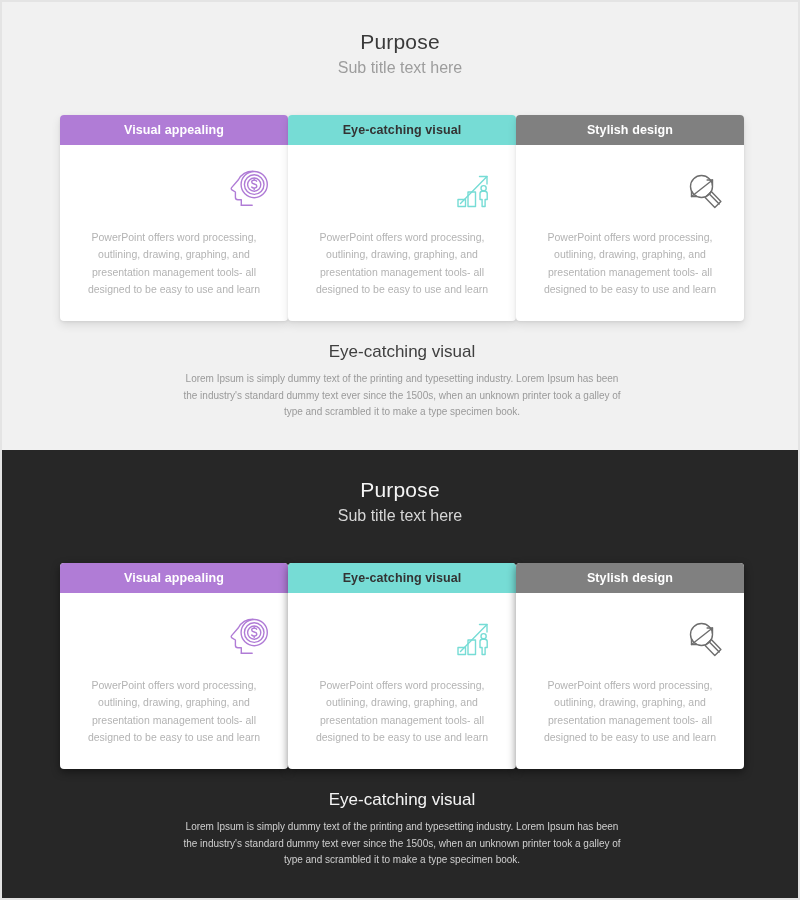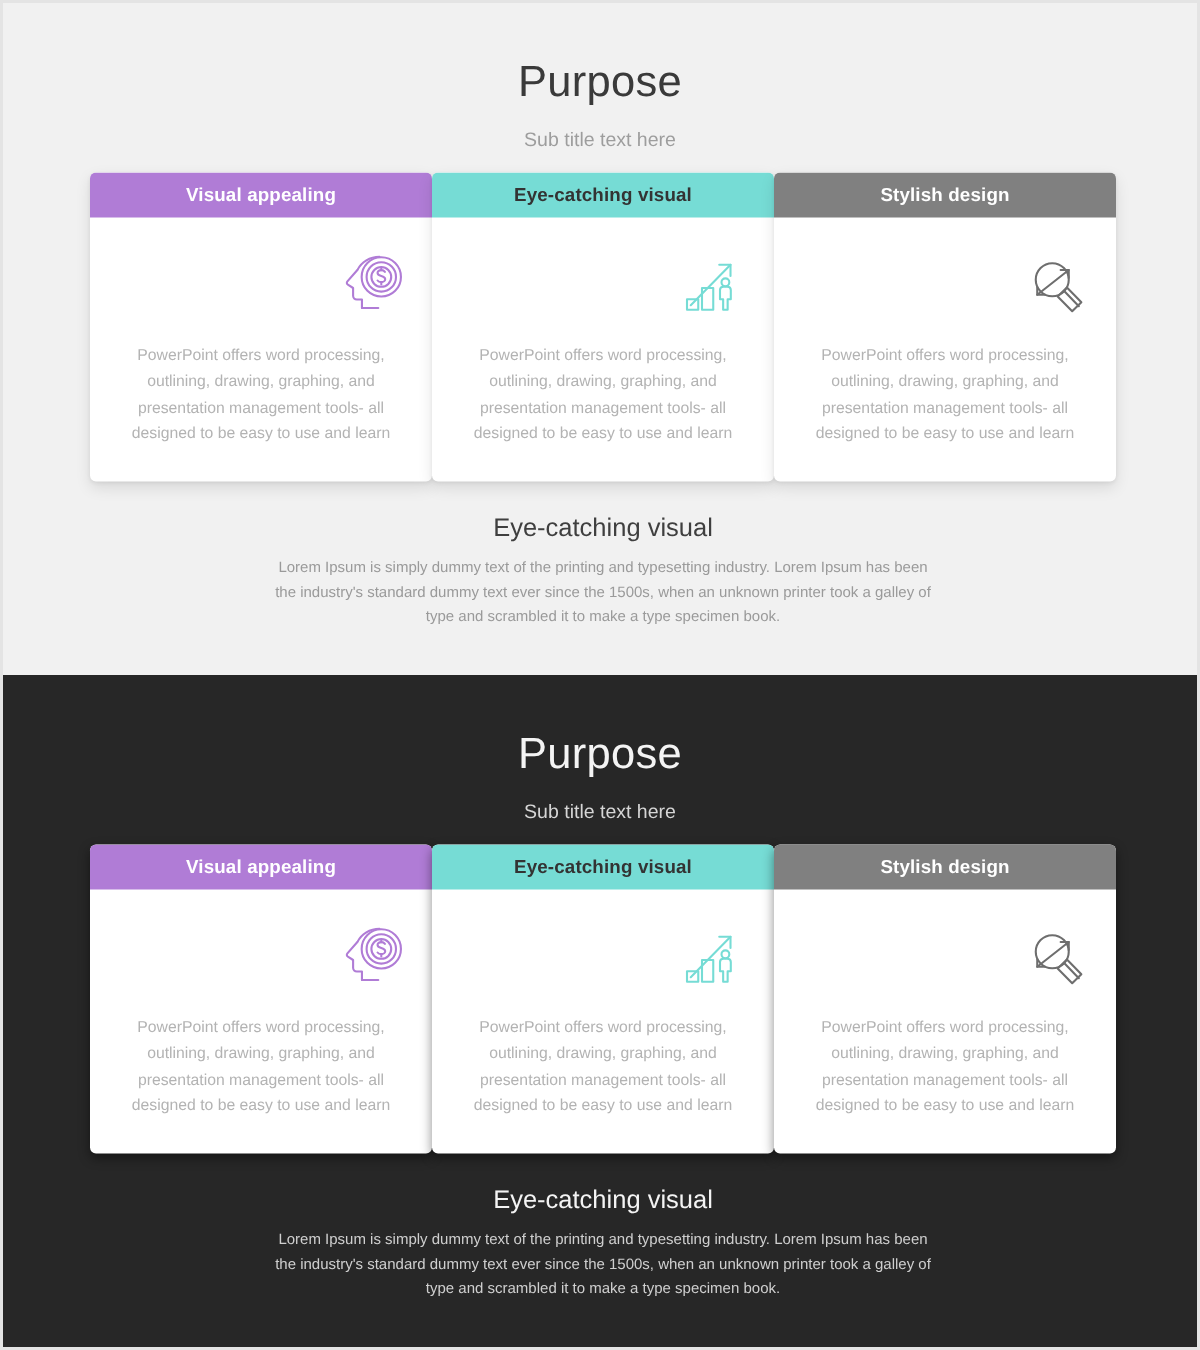--- a/index.html
+++ b/index.html
@@ -46,28 +46,28 @@
     border-right: 2px solid #e4e4e4;
     border-bottom: 2px solid #e4e4e4;
   }
 
   
   .head-block {
     text-align: center;
     padding-top: 24px;
   }
   .main-title {
-    font-size: 29px;
+    font-size: 21px;
     font-weight: 400;
     letter-spacing: 0.2px;
-    margin: 14px;
+    margin: 4px;
     line-height: 1.1;
   }
   .sub-title {
-    font-size: 13px;
+    font-size: 16px;
     font-weight: 400;
     margin: 6px 0 0 0;
     line-height: 1.1;
   }
   .section-light .main-title { color: #3a3a3a; }
   .section-light .sub-title  { color: #9d9d9d; }
   .section-dark  .main-title { color: #f4f4f4; }
   .section-dark  .sub-title  { color: #d6d6d6; }
 
   

